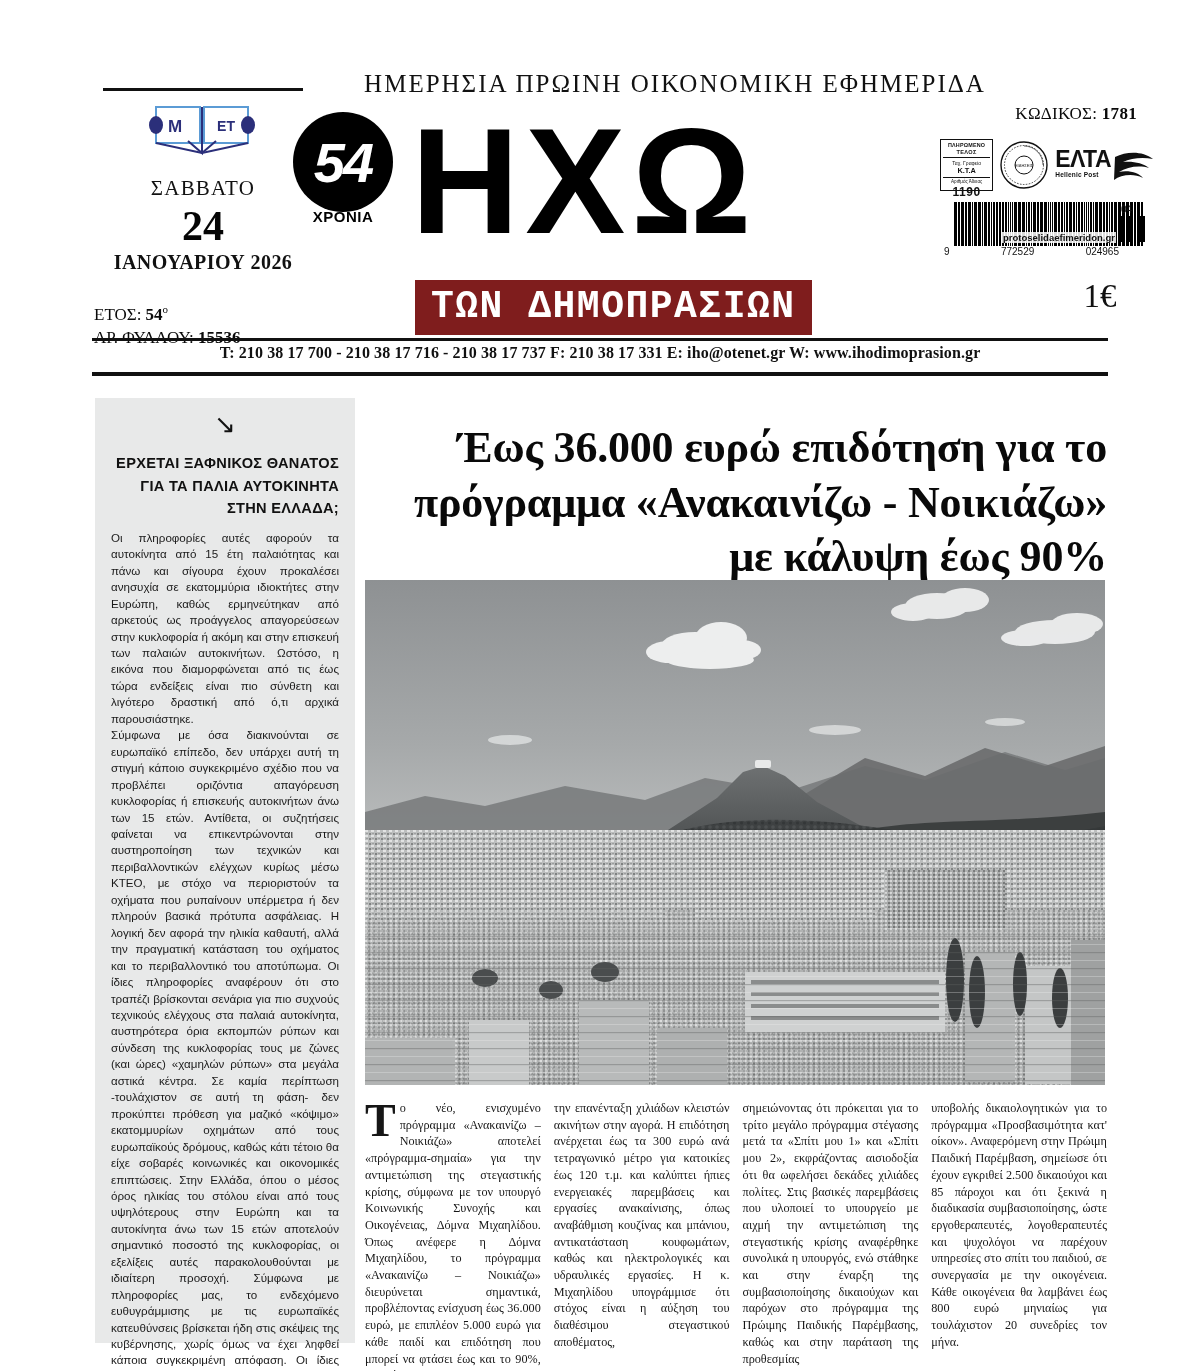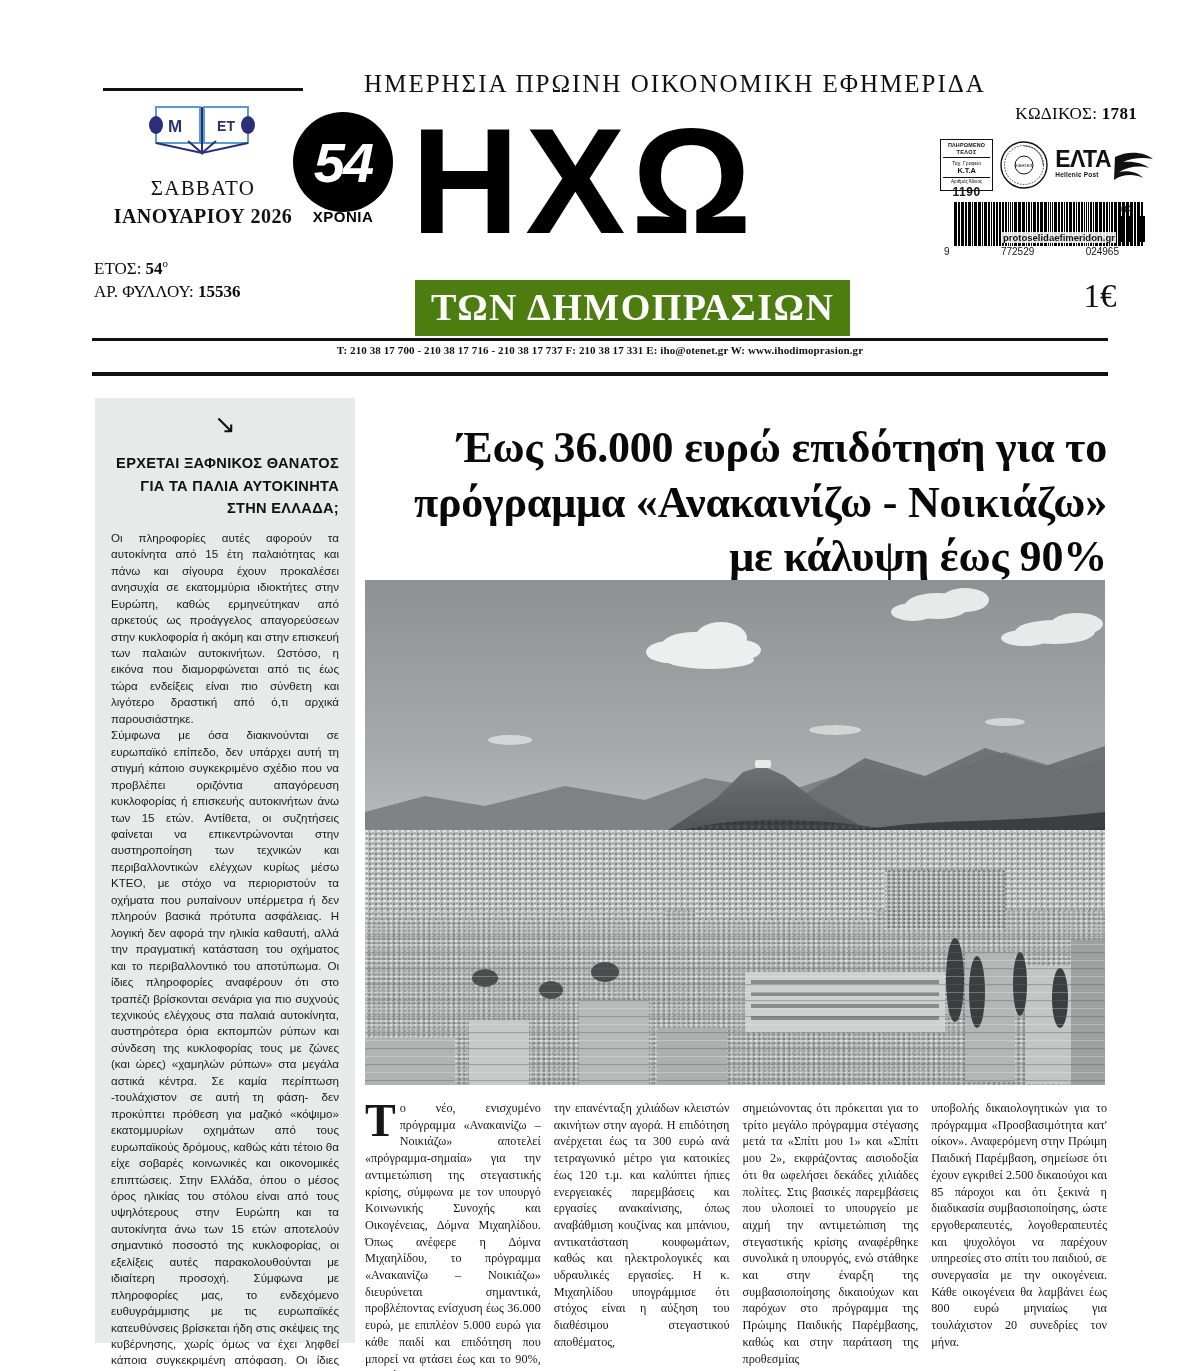--- a/index.html
+++ b/index.html
@@ -66,22 +66,22 @@
     font-size:15px;letter-spacing:0.5px;color:#000;
   }
   .echo-word{
     position:absolute;left:118px;top:-6px;
     font-family:"Liberation Sans", sans-serif;
     font-weight:bold;font-size:150px;line-height:1;
     letter-spacing:6px;color:#000;
   }
   .sub-banner{
     position:absolute;left:122px;top:168px;
-    background:#4d7c0f;color:#fff;
-    font-family:Liberation Serif, serif;
+    background:#7f1d1d;color:#fff;
+    font-family:Liberation Mono, monospace;
     font-weight:bold;font-size:38px;letter-spacing:1.5px;
     padding:5px 16px 7px 16px;
     white-space:nowrap;
   }
 
   
   .right-block{position:absolute;left:940px;top:104px;width:215px;}
   .kodikos{text-align:right;font-size:17px;letter-spacing:0.3px;padding-right:18px;}
   .kodikos b{font-weight:bold;}
   .post-row{display:flex;align-items:center;gap:6px;margin-top:12px;height:58px;}
@@ -123,21 +123,21 @@
   .bc-side .minibars i{display:block;background:#000;margin-right:1px;height:26px;}
 
   .price{
     position:absolute;left:1030px;top:278px;width:140px;text-align:center;
     font-size:33px;color:#111;font-family:"Liberation Serif", serif;
   }
 
   .rule-thick{position:absolute;left:92px;top:338px;width:1016px;height:3px;background:#111;}
   .contact{
     position:absolute;left:92px;top:344px;width:1016px;text-align:center;
-    font-size:11px;font-weight:bold;letter-spacing:0.1px;color:#111;
+    font-size:16px;font-weight:bold;letter-spacing:0.1px;color:#111;
   }
   .rule-thick2{position:absolute;left:92px;top:372px;width:1016px;height:4px;background:#111;}
 
   
   .sidebar{
     position:absolute;left:95px;top:398px;width:260px;height:945px;
     background:#e8e9e9;
     box-sizing:border-box;padding:14px 16px 10px 16px;
   }
   .arrow-icon{text-align:center;font-size:26px;line-height:1;color:#111;margin-bottom:14px;}
@@ -209,20 +209,21 @@
           <path d="M58 6 L58 52 L44 40 M58 52 L72 40" fill="none" stroke="#2b2f7a" stroke-width="2"></path>
           <path d="M12 42 L58 52 L104 42" fill="none" stroke="#2b2f7a" stroke-width="2"></path>
           <ellipse cx="12" cy="24" rx="7" ry="9" fill="#2b2f7a"></ellipse>
           <ellipse cx="104" cy="24" rx="7" ry="9" fill="#2b2f7a"></ellipse>
           <text x="31" y="31" font-family="Liberation Sans, sans-serif" font-size="17" font-weight="bold" fill="#2b2f7a" text-anchor="middle">M</text>
           <text x="82" y="30" font-family="Liberation Sans, sans-serif" font-size="14" font-weight="bold" fill="#2b2f7a" text-anchor="middle">ET</text>
         </svg>
       </div>
 
       <div class="day-name">ΣΑΒΒΑΤΟ</div>
+      <div class="day-num">24</div>
       <div class="month-year">ΙΑΝΟΥΑΡΙΟΥ 2026</div>
 
       <div class="meta-lines">
         <div>
           <span>ΕΤΟΣ:</span>
           <b>54</b><sup>ο</sup>
         </div>
         <div>
           <span>ΑΡ. ΦΥΛΛΟΥ:</span>
           <b>15536</b>

